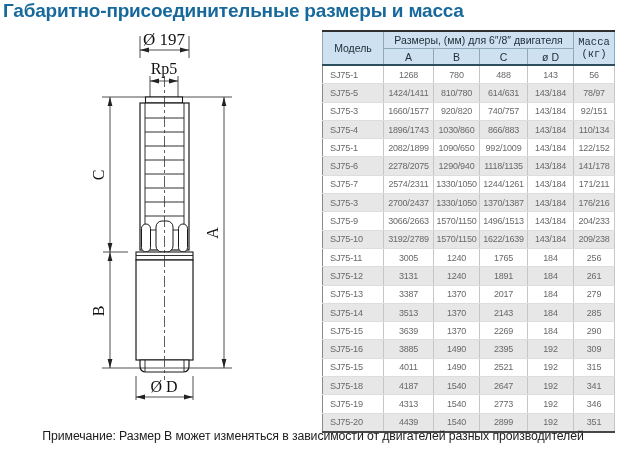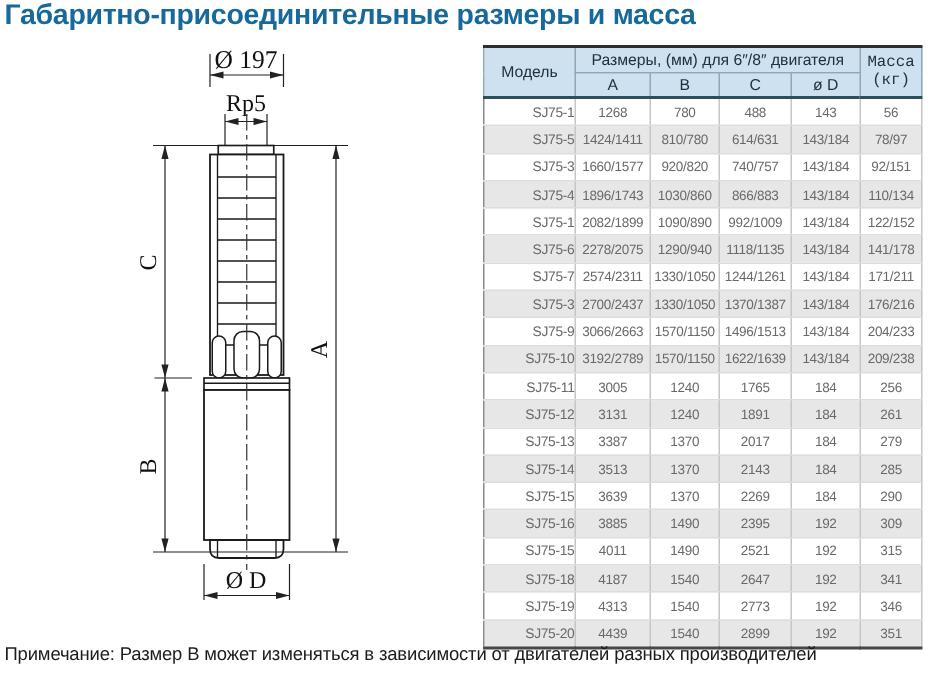--- a/index.html
+++ b/index.html
@@ -28,27 +28,27 @@
   }
   .spec-table thead tr.main-hdr th{height:16px;}
   .spec-table thead tr.sub-hdr th{height:15px;border-bottom:2px solid #2b4f5c;}
   .spec-table th.span2{border-bottom:2px solid #2b4f5c;}
   .spec-table th .two-line{line-height:1.18;font-size:10.5px;font-family:Liberation Mono, monospace;}
   .spec-table tbody td{
     height:17.3px;padding:0;text-align:center;vertical-align:middle;
     font-size:9px;letter-spacing:-0.2px;color:#696969;
     border-right:1px solid #c6c6c6;border-bottom:1px solid #dddddd;
   }
-  .spec-table tbody td:first-child{text-align:right;padding-left:7px;font-size:9.2px;}
+  .spec-table tbody td:first-child{text-align:left;padding-left:7px;font-size:9.2px;}
   .spec-table tbody tr:nth-child(even){background:#e7e7e7;}
   .spec-table tbody tr:nth-child(odd){background:#ffffff;}
 
   .footnote{
     position:absolute;left:3px;top:429px;width:620px;
-    font-size:12.3px;color:#1c1c1c;letter-spacing:-0.1px;white-space:nowrap;
+    font-size:12.3px;color:#1c1c1c;letter-spacing:-0.1px;white-space:nowrap;text-align:center;
   }
 </style>
 </head>
 <body>
 
 <div class="page-title">Габаритно-присоединительные размеры и масса</div>
 
 <div class="diagram-wrap">
 <svg width="322" height="396" viewBox="0 0 322 396">
 
@@ -173,21 +173,21 @@
         <td>SJ75-4</td>
         <td>1896/1743</td>
         <td>1030/860</td>
         <td>866/883</td>
         <td>143/184</td>
         <td>110/134</td>
       </tr>
       <tr>
         <td>SJ75-1</td>
         <td>2082/1899</td>
-        <td>1090/890</td>
+        <td>1090/650</td>
         <td>992/1009</td>
         <td>143/184</td>
         <td>122/152</td>
       </tr>
       <tr>
         <td>SJ75-6</td>
         <td>2278/2075</td>
         <td>1290/940</td>
         <td>1118/1135</td>
         <td>143/184</td>

